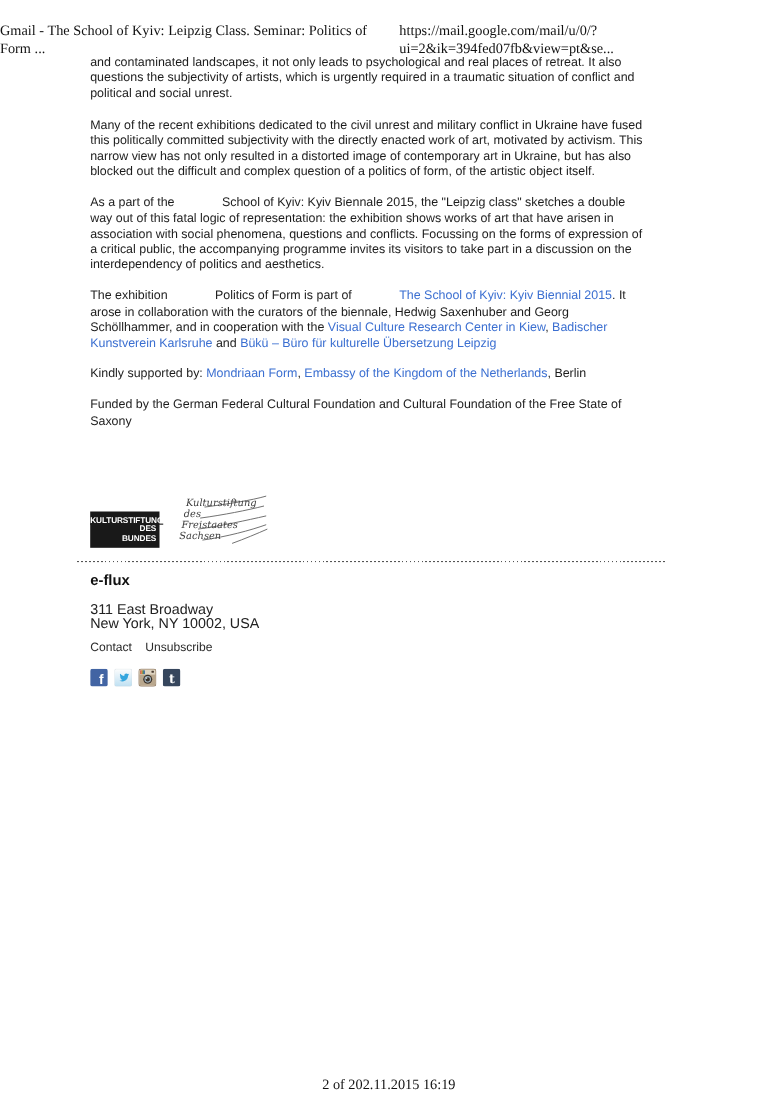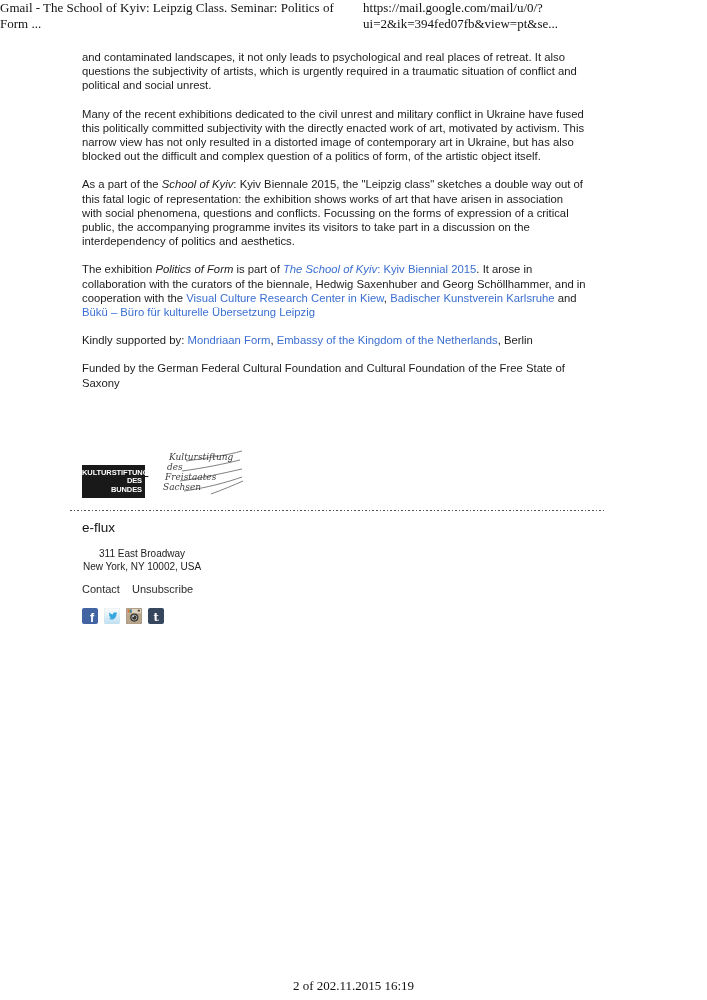--- a/index.html
+++ b/index.html
@@ -3,45 +3,45 @@
 <meta charset="utf-8">
 <style>
   html,body{margin:0;padding:0;background:#fff;}
   .page{position:relative;width:707px;height:1000px;background:#ffffff;overflow:hidden;
         font-family:"Liberation Sans",sans-serif;color:#1c1c1c;}
 
   
   .print-header,.print-footer{position:absolute;left:0;right:0;display:flex;
         justify-content:space-between;font-family:"Liberation Serif",serif;
         font-size:13px;color:#111;}
-  .print-header{top:0;gap:16px;}
+  .print-header{top:20px;gap:16px;}
   .print-footer{bottom:6px;justify-content:center;}
 
   
   .email-body{position:absolute;top:50px;left:82px;width:504px;
         font-size:11.3px;line-height:14.2px;color:#1c1c1c;}
   .email-body p{margin:0 0 14px 0;}
-  .it{font-style:italic;}
+  .it{margin-left:40px;}
   .lnk{color:var(--link-color,#3b6fd1);cursor:pointer;}
 
   
   .logos{position:absolute;top:452px;left:82px;display:flex;align-items:flex-end;text-decoration:underline;}
   .bund-logo{width:63px;height:33px;background:#191919;color:#ffffff;box-sizing:border-box;
         padding:4px 3px 0 0;text-align:right;font-weight:bold;font-size:7.5px;
         line-height:8.4px;letter-spacing:-0.1px;}
   .sachsen-logo{margin-left:11px;margin-top:-4px;}
 
   
   .divider{position:absolute;top:510px;left:70px;width:535px;height:1px;
         background-image:repeating-linear-gradient(to right,#555 0,#555 1.6px,transparent 1.6px,transparent 3.6px);}
 
   
   .eflux{position:absolute;top:520px;left:82px;}
-  .eflux-name{font-weight:normal;font-size:13.5px;color:#111;}
-  .eflux-address{margin-top:13px;font-size:10px;line-height:12.5px;color:#222;text-align:center;}
+  .eflux-name{font-weight:bold;font-size:13.5px;color:#111;}
+  .eflux-address{margin-top:13px;font-size:13px;line-height:12.5px;color:#222;}
   .eflux-links{margin-top:10px;font-size:11px;color:#2b2b2b;}
   .eflux-links span{margin-right:9px;cursor:pointer;margin-top:29px;}
   .social-row{margin-top:13px;display:flex;}
   .social-row .icon{width:16px;height:16px;margin-right:6px;cursor:pointer;}
   .social-row svg{display:block;}
 </style>
 </head>
 <body>
 
 <div class="page">

